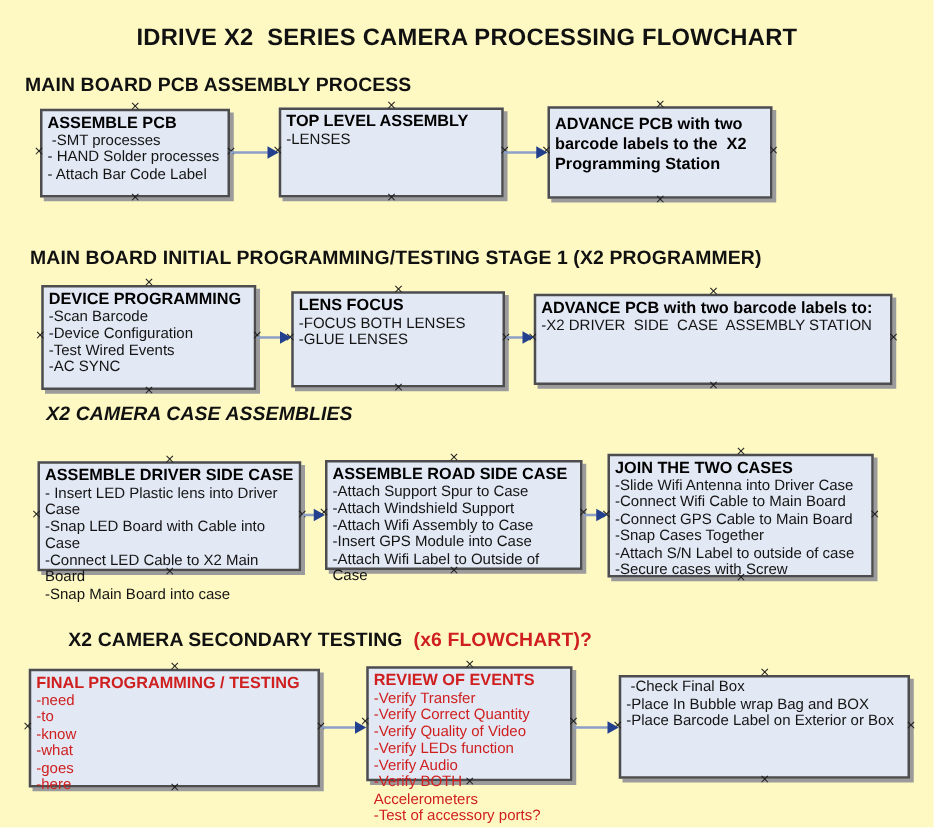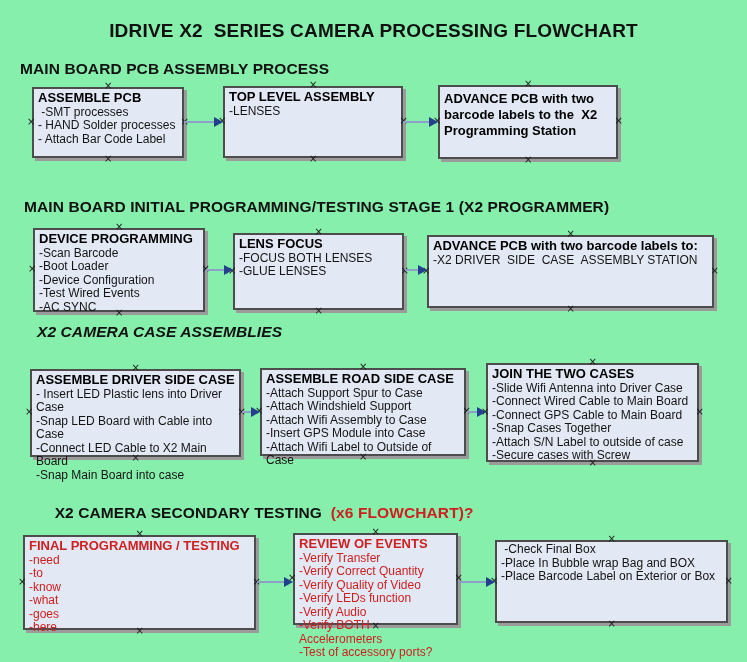--- a/index.html
+++ b/index.html
@@ -1,17 +1,17 @@
 <!DOCTYPE html>
 <html style="--box-fill: #e2e8f4; --box-border: #4d4d4d; --box-shadow: #9b9b9b; --red: #cf1f1f; --arrow-line: #8b9fc7; --arrow-head: #23408f;"><head>
 <meta charset="utf-8">
 <style>
   html,body{margin:0;padding:0;background:#ffffff;}
   #canvas{
-    position:relative;width:747px;height:662px;background:#86efac;
+    position:relative;width:747px;height:662px;background:#fef9c3;
     font-family:"Liberation Sans","DejaVu Sans",sans-serif;overflow:hidden;
   }
   .maintitle{
     position:absolute;left:0;top:20px;width:747px;text-align:center;
     font-size:19px;font-weight:bold;color:#111;white-space:pre;letter-spacing:.2px;
   }
   .secheader{
     position:absolute;font-size:15.5px;font-weight:bold;color:#111;white-space:pre;letter-spacing:.1px;
   }
   .secheader .red-part{color:var(--red,#cf1f1f);}
@@ -92,21 +92,20 @@
       <div class="shaft"></div>
       <div class="head"></div>
     </div>
 
   <div class="secheader" style="left:24px;top:198px;">MAIN BOARD INITIAL PROGRAMMING/TESTING STAGE 1 (X2 PROGRAMMER)</div>
 
   <div class="fcbox" style="left:33px;top:228px;width:172px;height:84px;">
     <div class="title">DEVICE PROGRAMMING</div>
     <div class="lines">
         <div class="line">-Scan Barcode</div>
-        <div class="line">-Boot Loader</div>
         <div class="line">-Device Configuration</div>
         <div class="line">-Test Wired Events</div>
         <div class="line">-AC SYNC</div>
       </div>
   <span class="handle handle-t">×</span>
       <span class="handle handle-b">×</span>
       <span class="handle handle-l">×</span>
       <span class="handle handle-r">×</span>
     </div>
   <div class="fcbox" style="left:233px;top:233px;width:171px;height:77px;">
@@ -166,21 +165,21 @@
       </div>
   <span class="handle handle-t">×</span>
       <span class="handle handle-b">×</span>
       <span class="handle handle-l">×</span>
       <span class="handle handle-r">×</span>
     </div>
   <div class="fcbox" style="left:486px;top:363px;width:213px;height:99px;">
     <div class="title">JOIN THE TWO CASES</div>
     <div class="lines">
         <div class="line">-Slide Wifi Antenna into Driver Case</div>
-        <div class="line">-Connect Wired Cable to Main Board</div>
+        <div class="line">-Connect Wifi Cable to Main Board</div>
         <div class="line">-Connect GPS Cable to Main Board</div>
         <div class="line">-Snap Cases Together</div>
         <div class="line">-Attach S/N Label to outside of case</div>
         <div class="line">-Secure cases with Screw</div>
       </div>
   <span class="handle handle-t">×</span>
       <span class="handle handle-b">×</span>
       <span class="handle handle-l">×</span>
       <span class="handle handle-r">×</span>
     </div>

